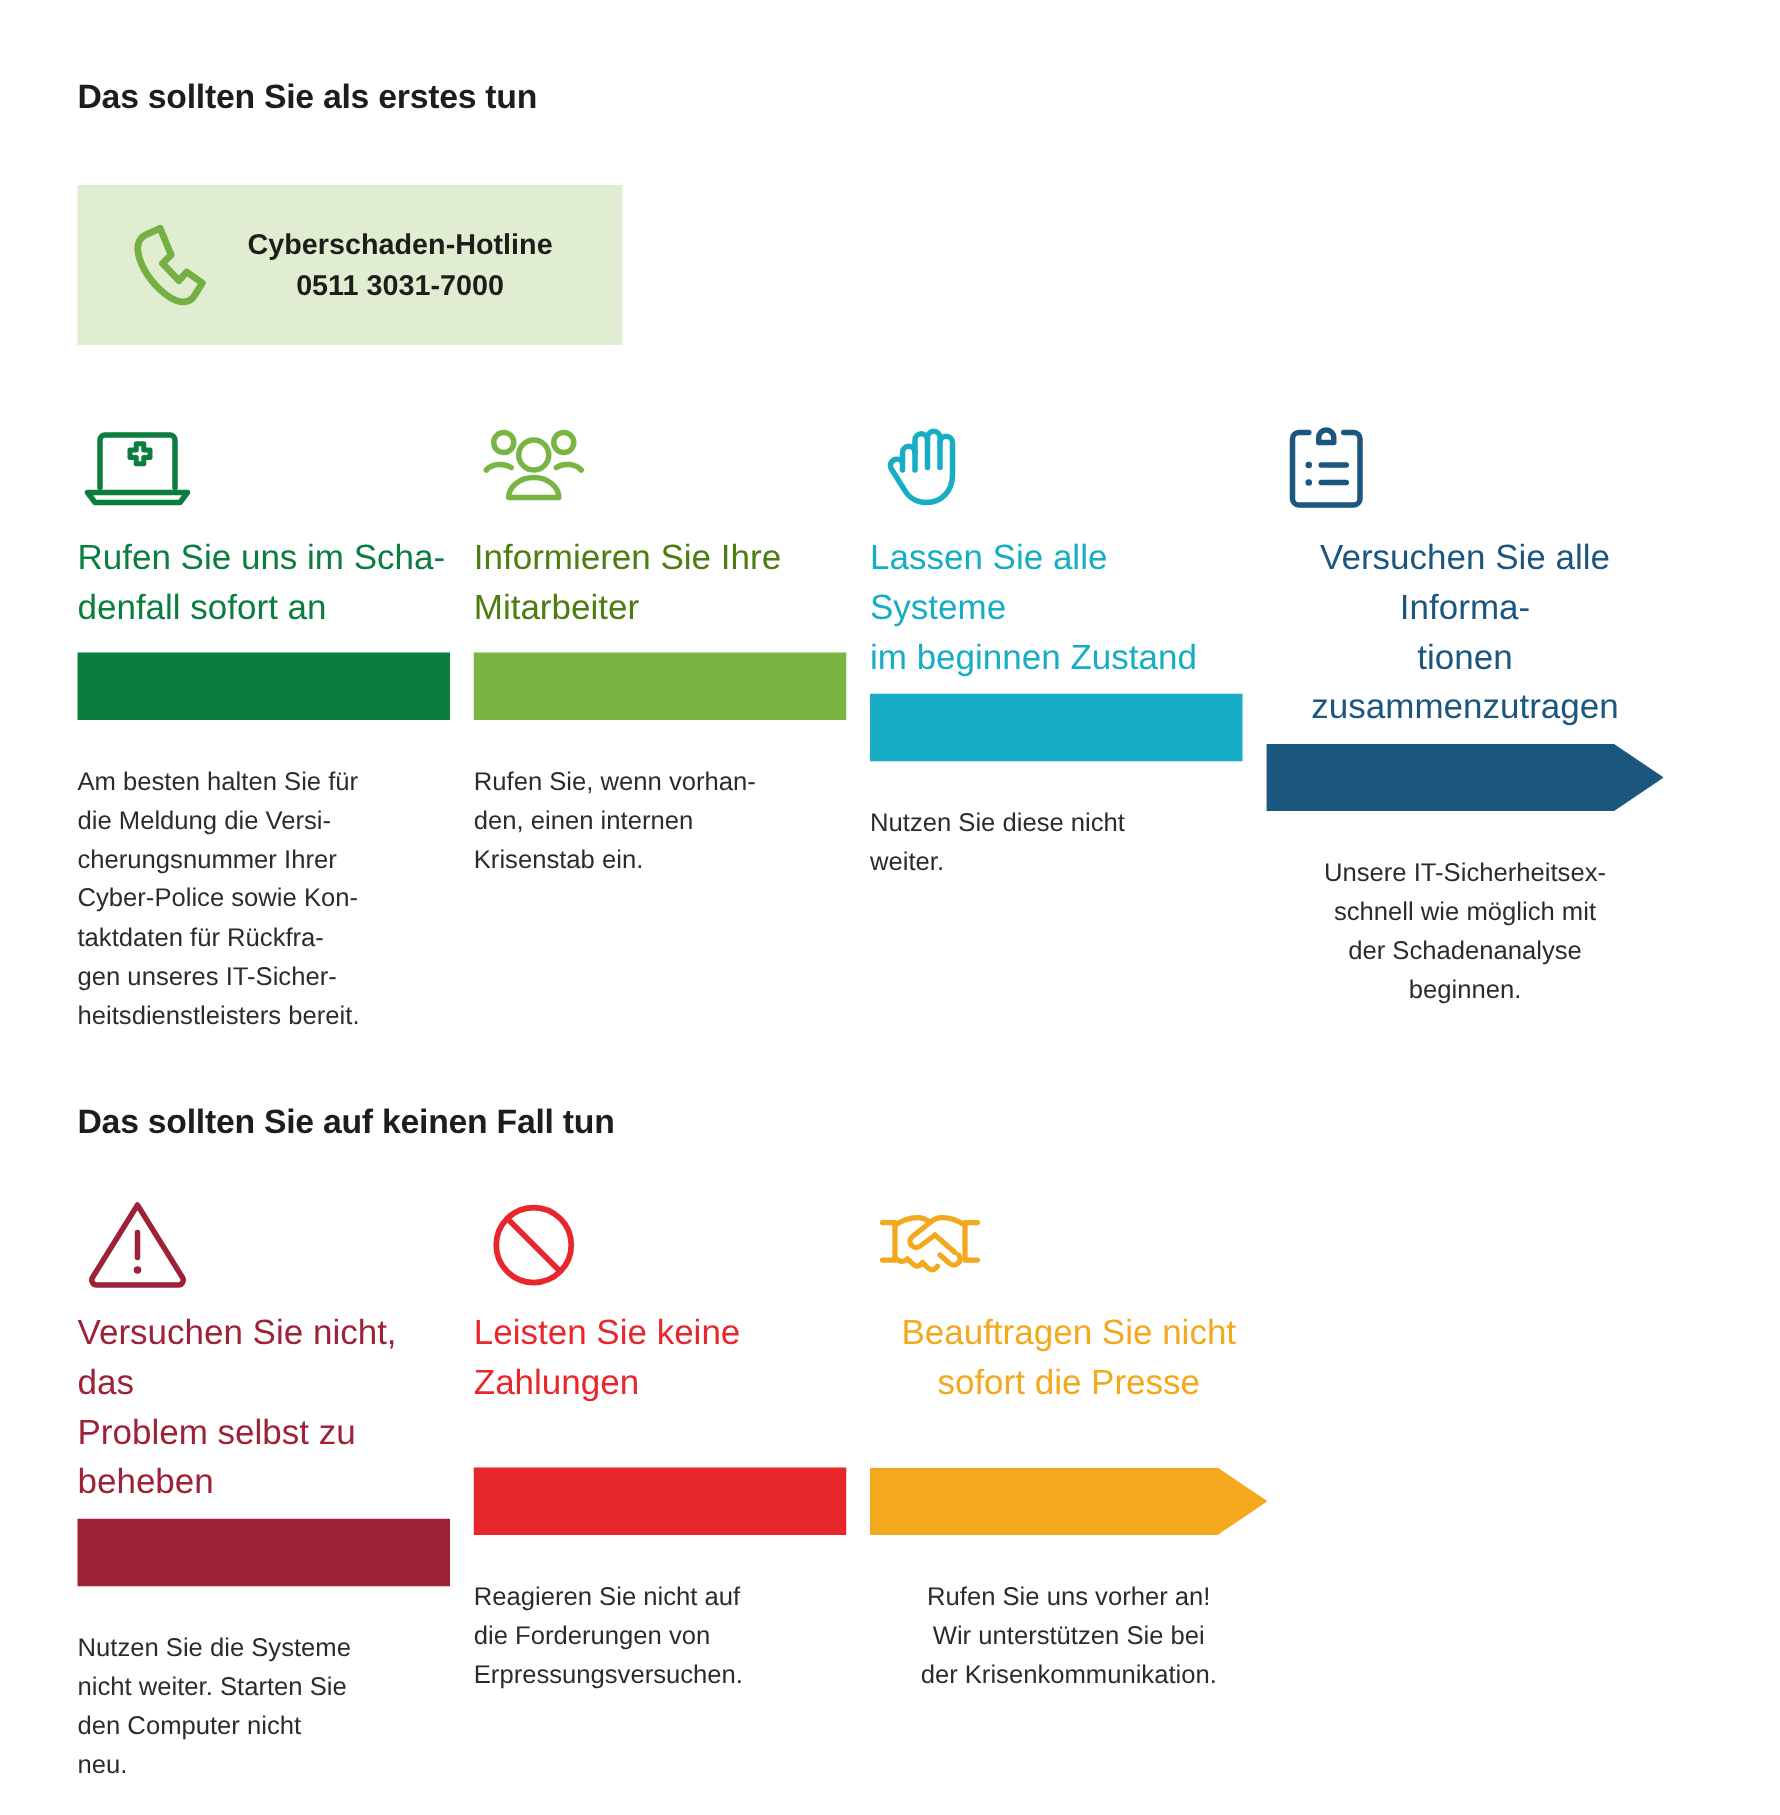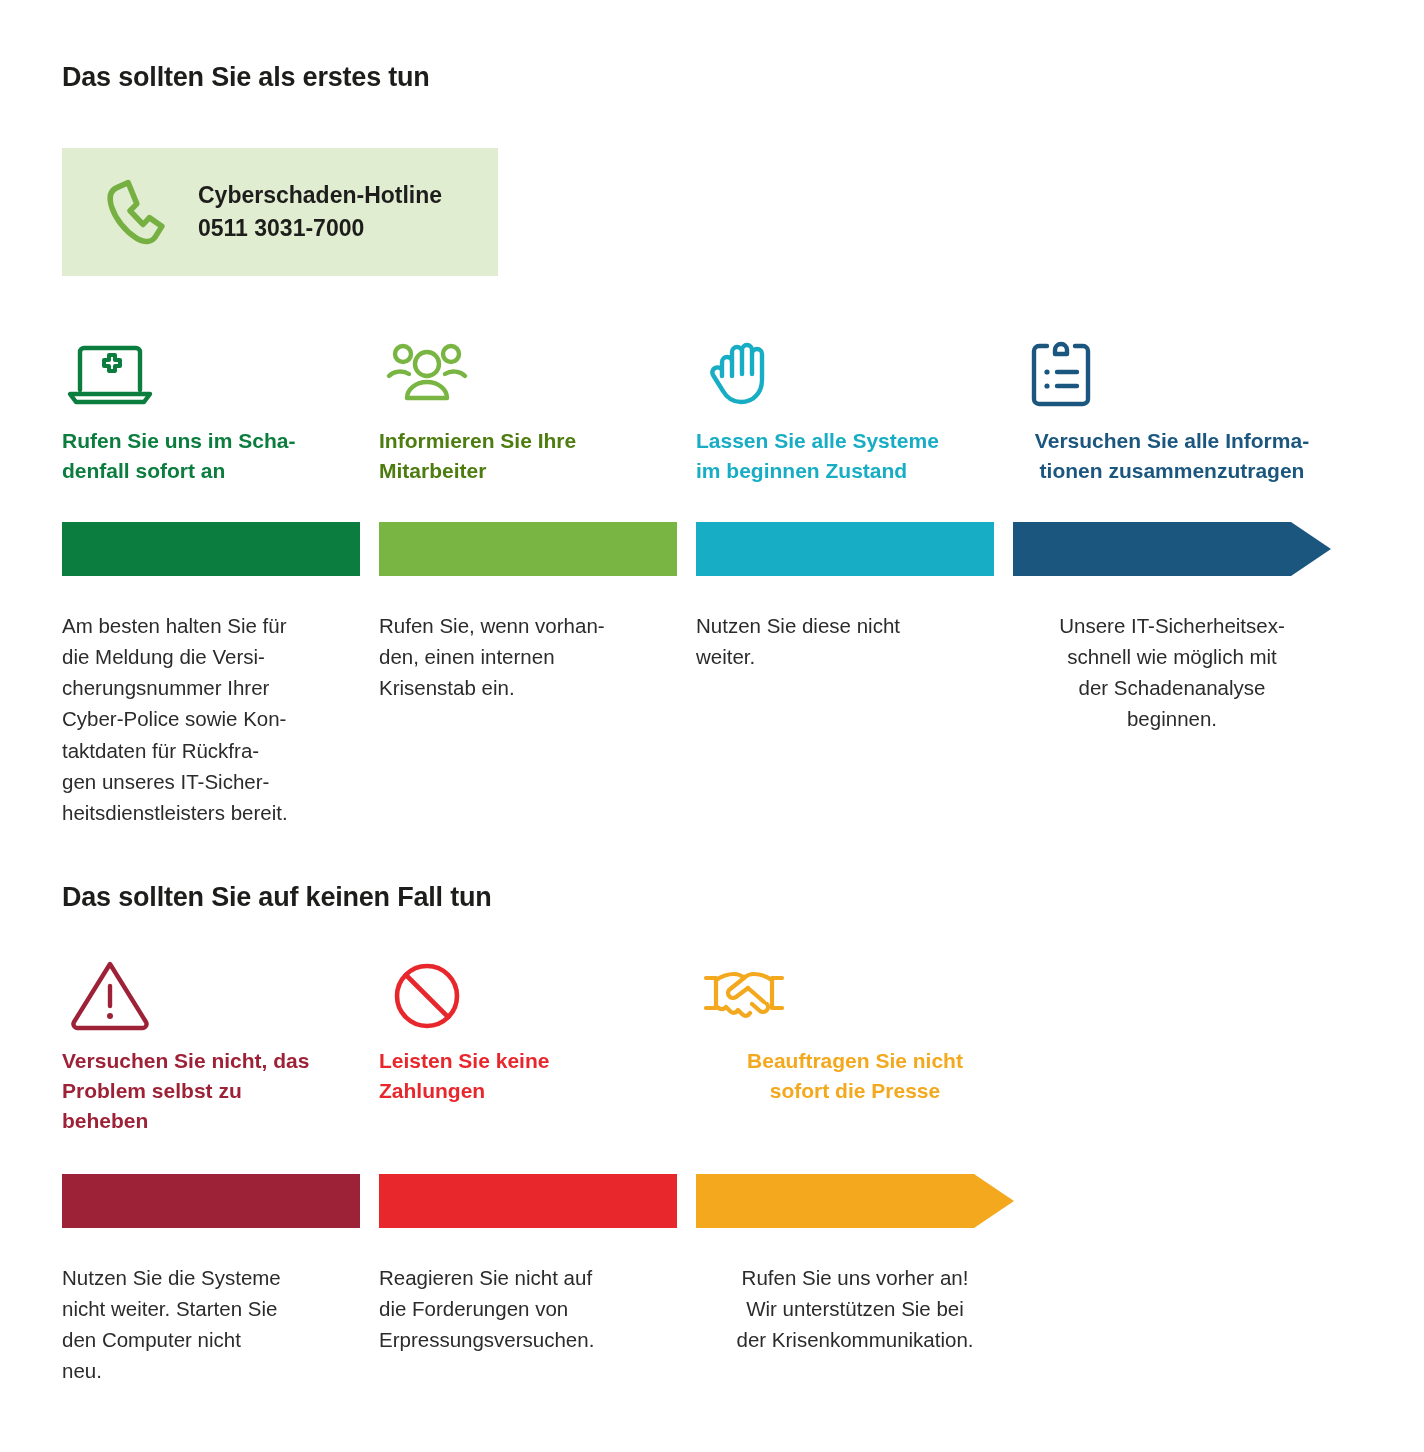--- a/index.html
+++ b/index.html
@@ -39,20 +39,21 @@
   
   .hotline-box {
     position: absolute;
     left: 62px;
     top: 148px;
     width: 436px;
     height: 128px;
     background: #e1edd0;
     display: flex;
     align-items: center;
+    text-align: center;
   }
   .hotline-icon {
     width: 96px;
     margin-left: 30px;
     margin-right: 10px;
     display: flex;
     align-items: center;
     justify-content: center;
   }
   .hotline-text {
@@ -79,22 +80,22 @@
   .col.wide-arrow { width: 318px; text-align: center; }
 
   .col-icon {
     height: 84px;
     display: flex;
     align-items: flex-end;
     margin-bottom: 14px;
   }
 
   .col-title {
-    font-size: 21px;
-    font-weight: bold;
+    font-size: 28px;
+    font-weight: normal;
     line-height: 1.42;
     margin-bottom: 10px;
   }
 
   
   .bar-wrap {
     height: 58px;
     position: relative;
     margin-bottom: 30px;
   }

